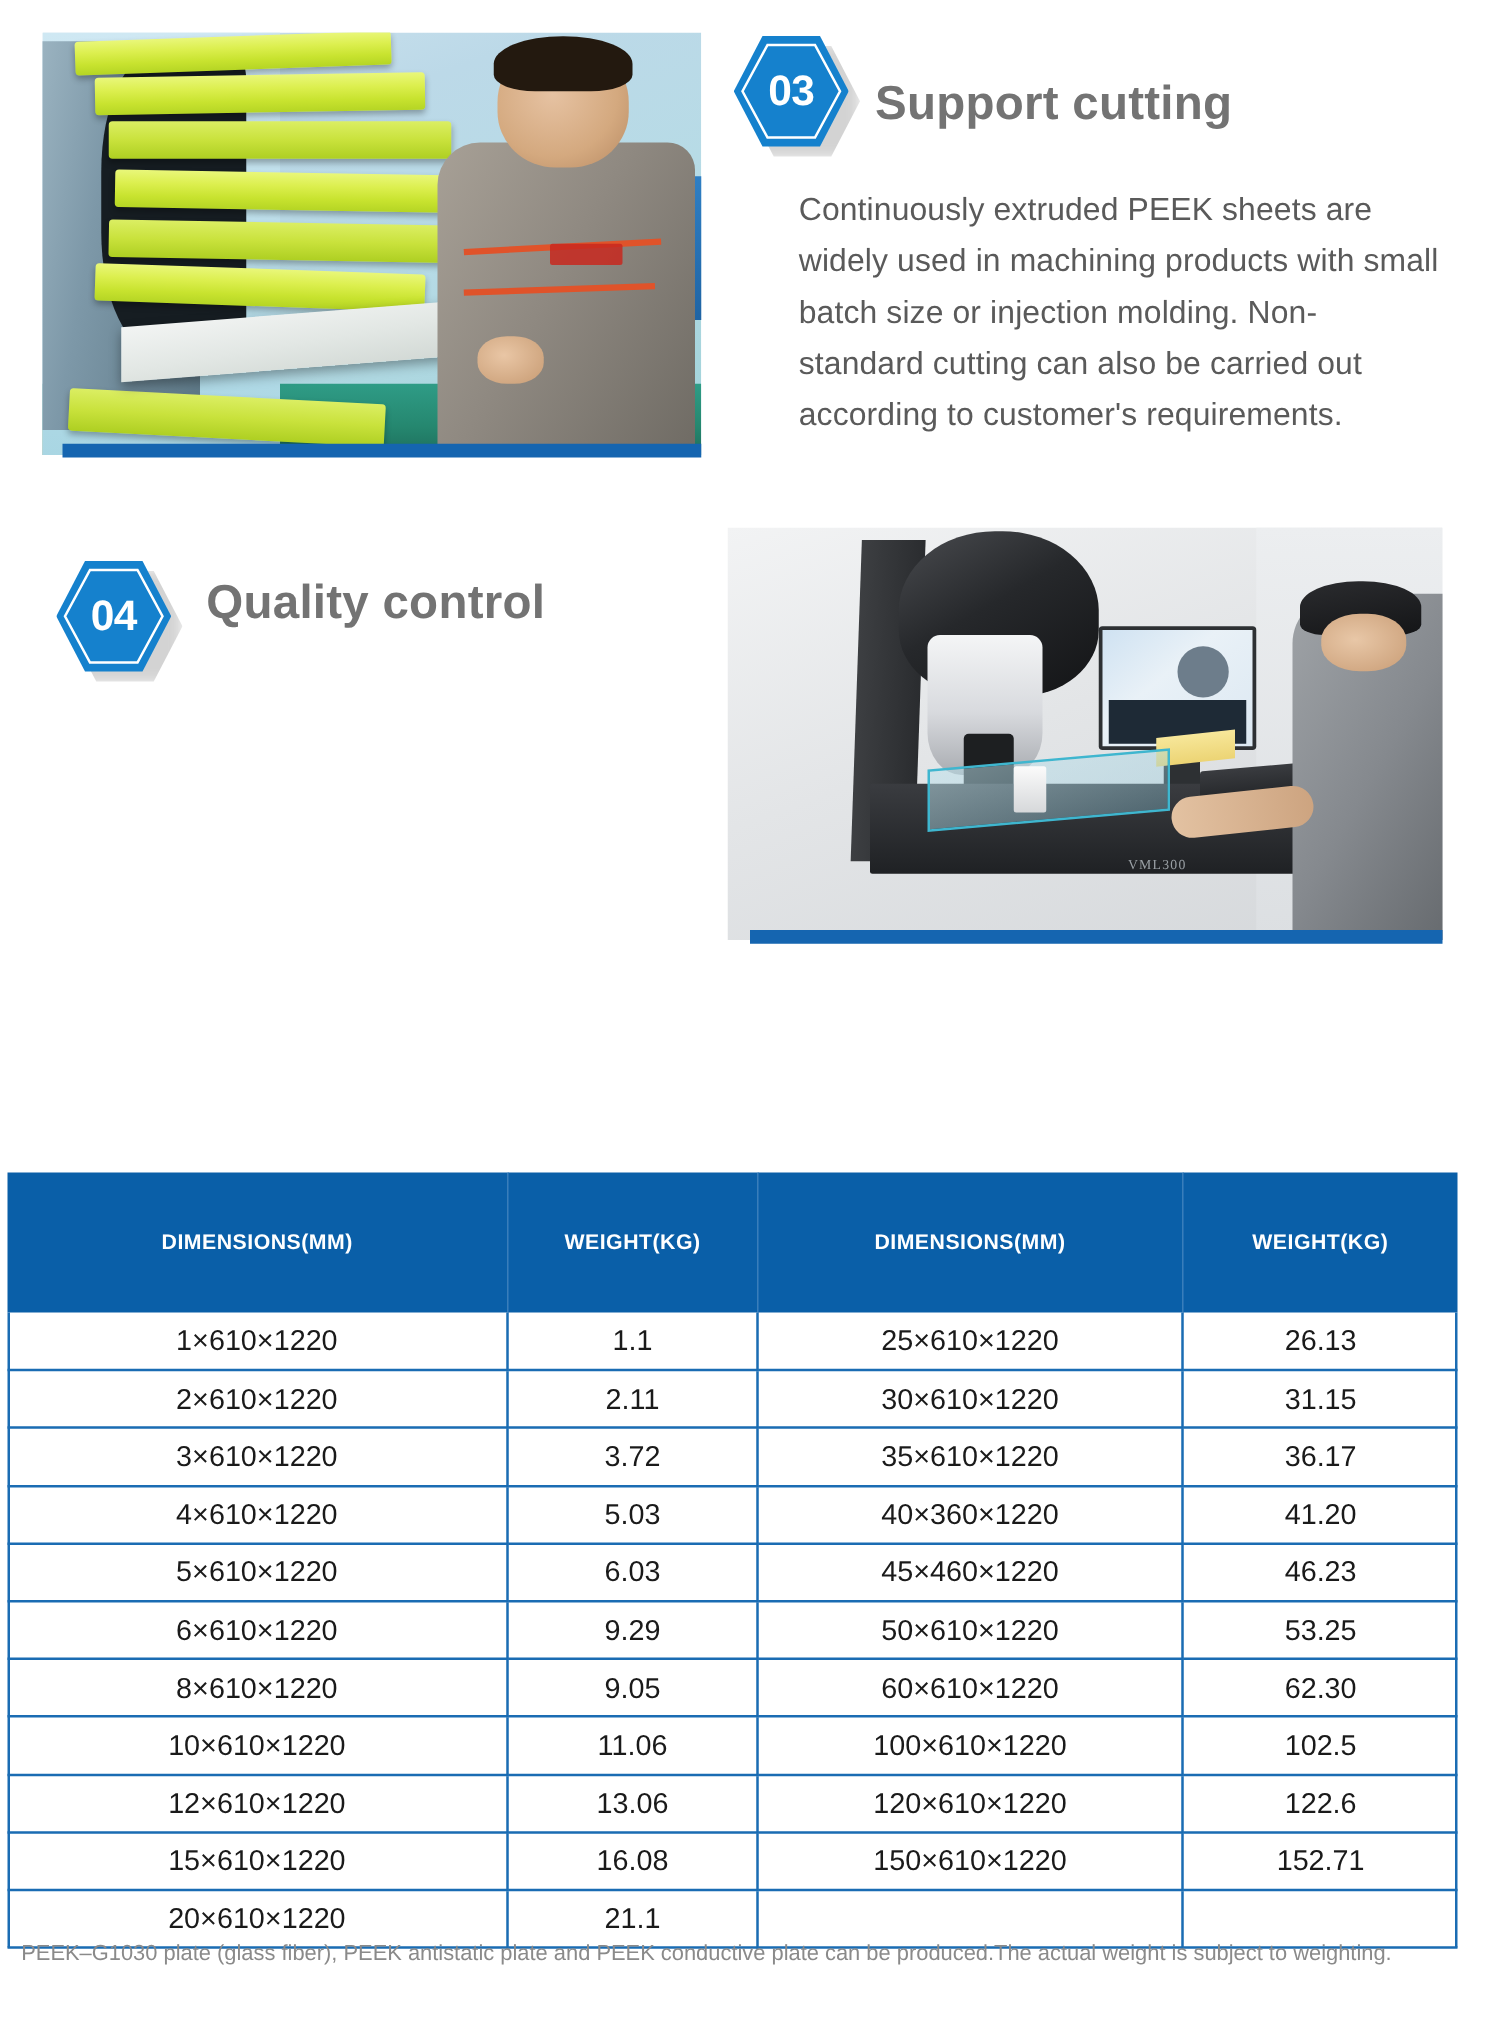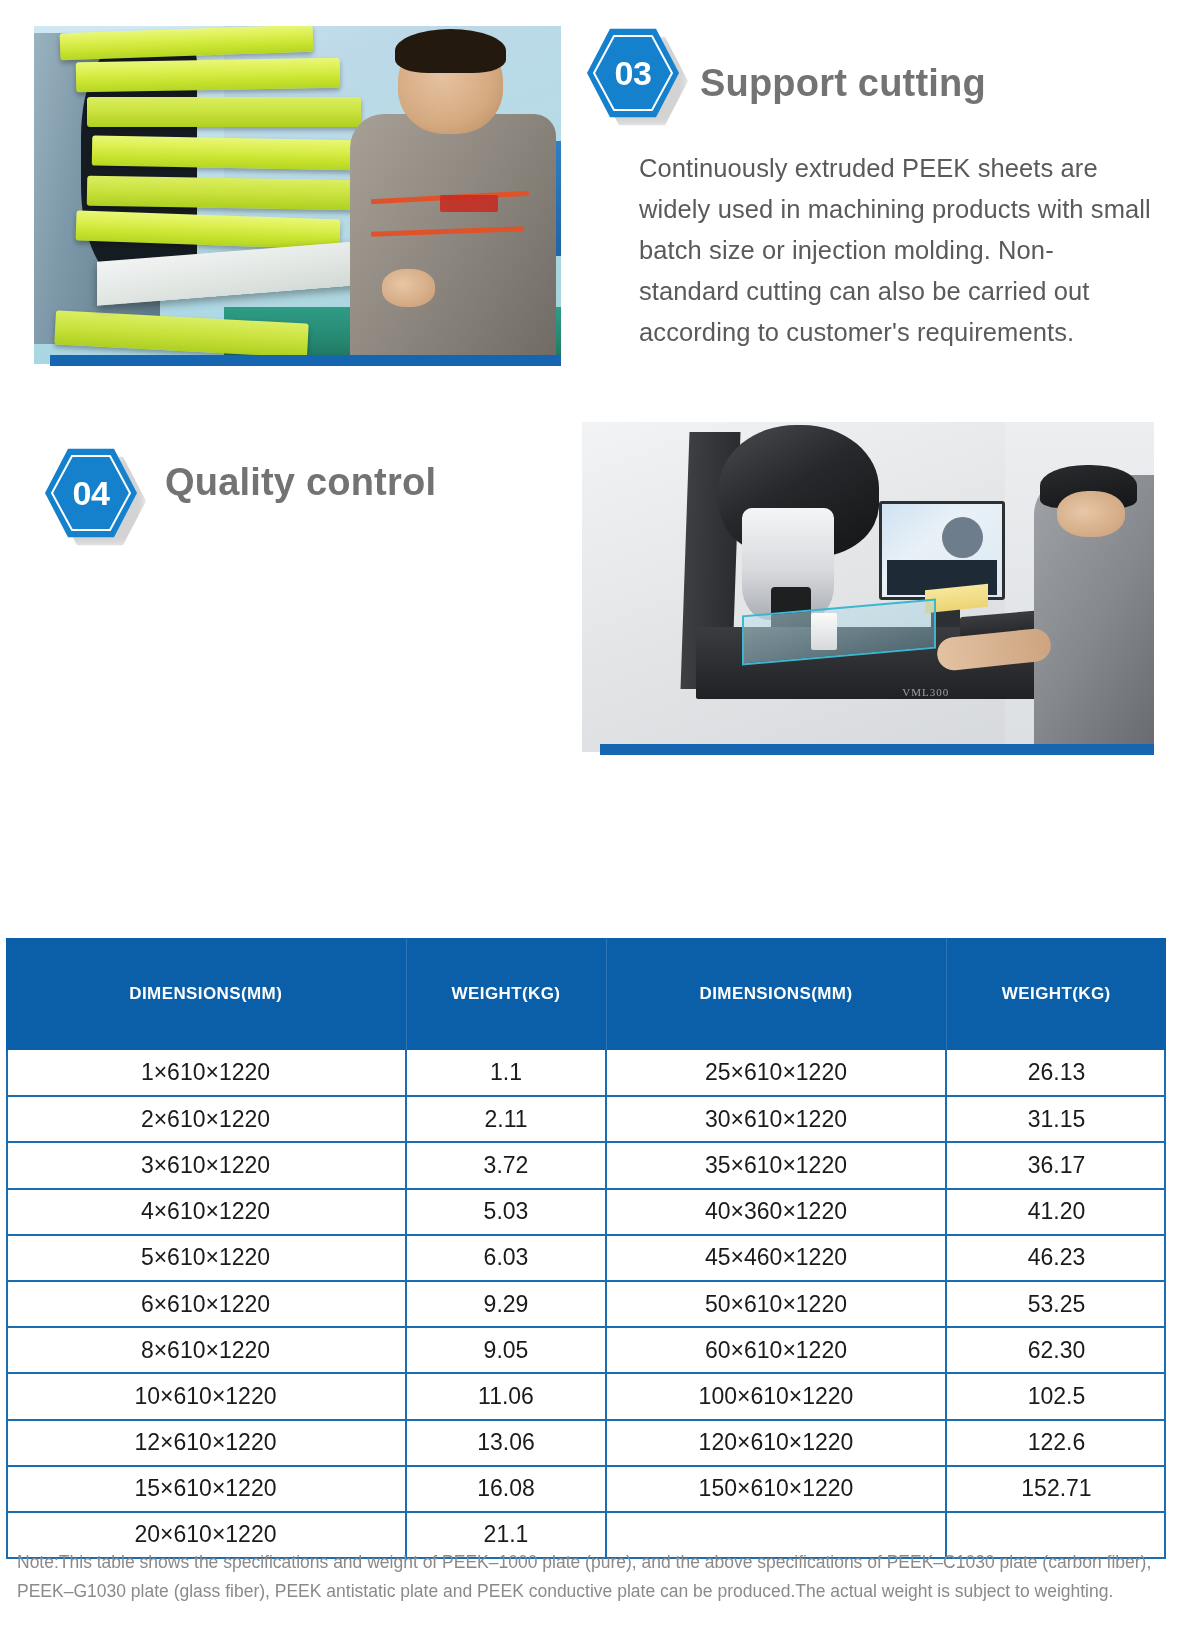--- a/index.html
+++ b/index.html
@@ -337,17 +337,16 @@
           <td>21.1</td>
           <td></td>
           <td></td>
         </tr>
       </tbody>
   </table>
   <div class="tbl-outerL" style="left:6px; top:1050px; height:508px;"></div>
   <div class="tbl-outerR" style="left:1164px; top:1050px; height:508px;"></div>
 
   <div class="note" style="left:17px; top:1548px; width:1170px;">
-    <div>Note:This table shows the specifications and weight of PEEK–1000 plate (pure), and the above specifications of PEEK–C1030 plate (carbon fiber),</div>
     <div>PEEK–G1030 plate (glass fiber), PEEK antistatic plate and PEEK conductive plate can be produced.The actual weight is subject to weighting.</div>
   </div>
 
 </div>
 
 </body></html>

